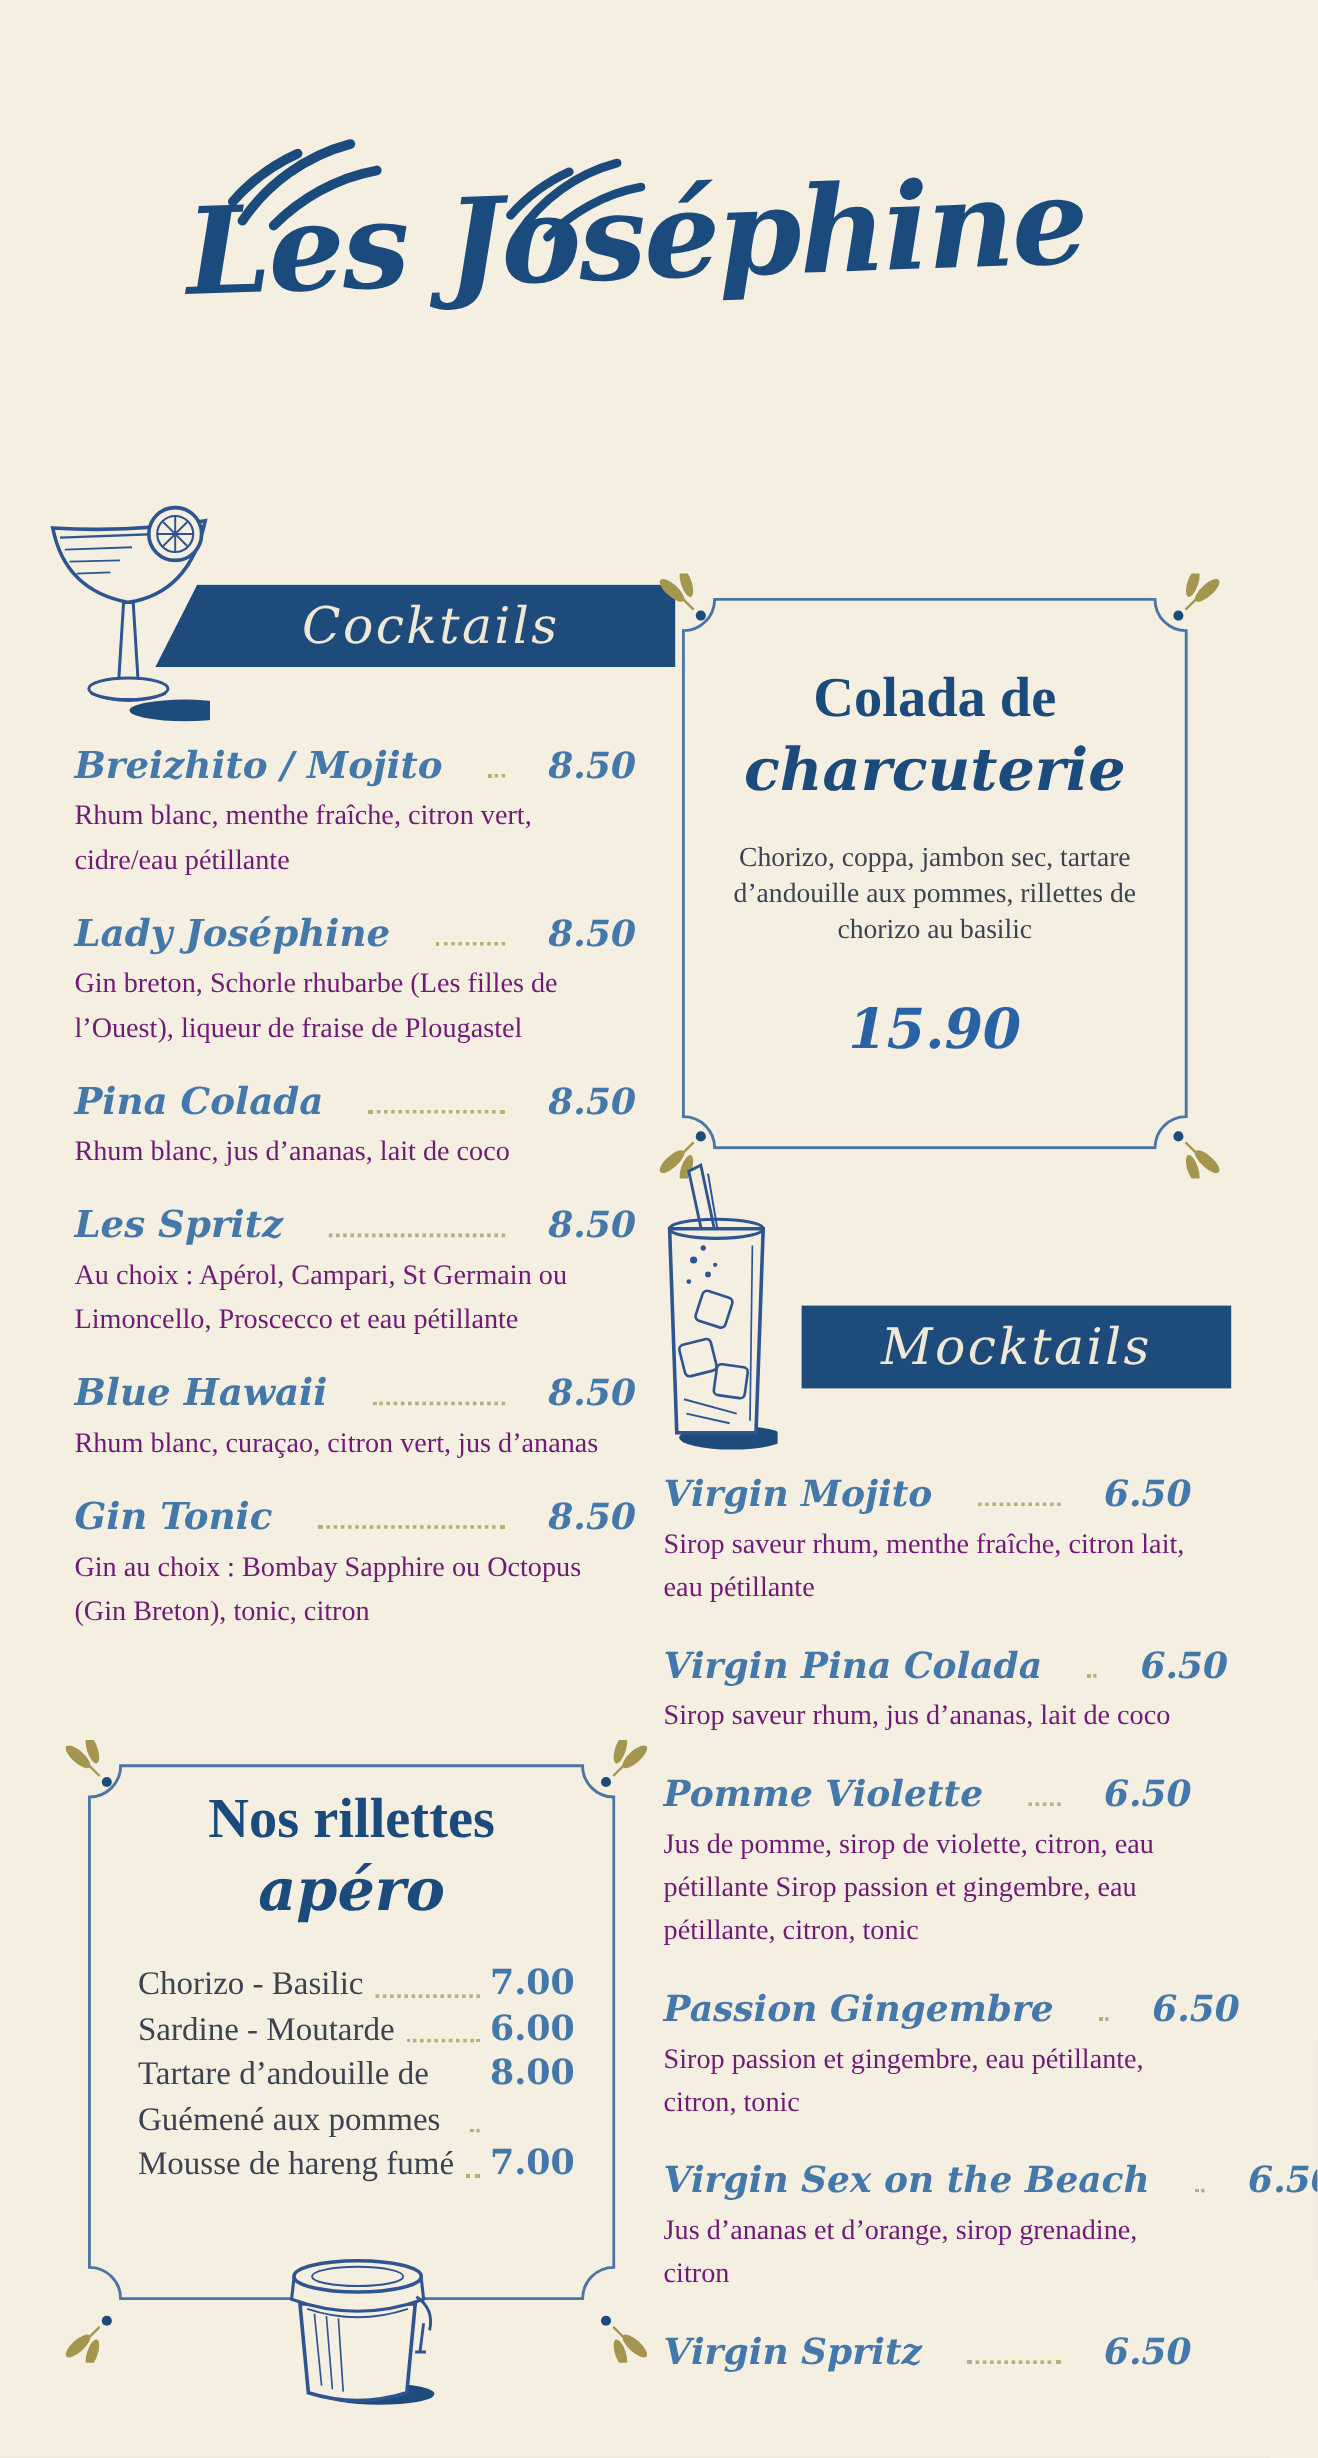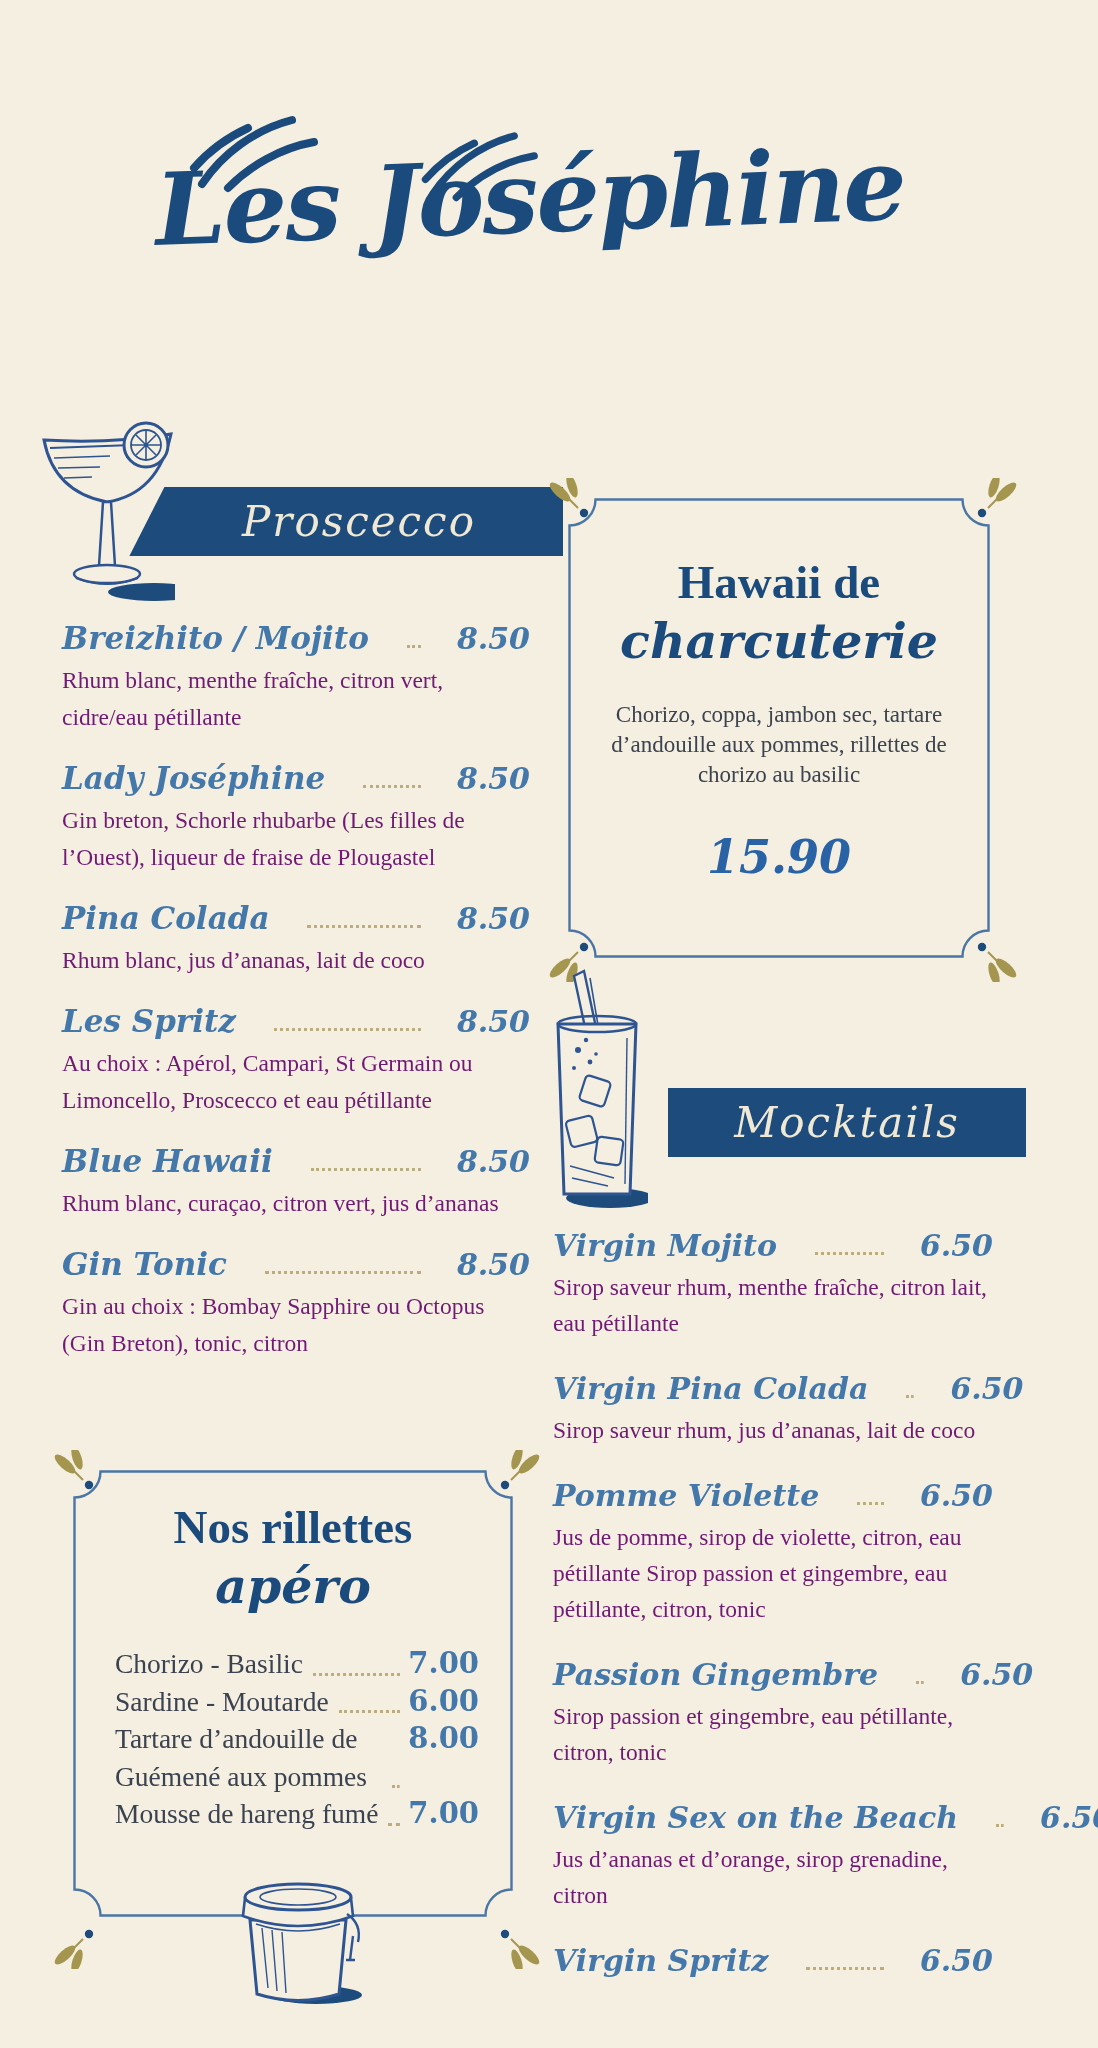--- a/index.html
+++ b/index.html
@@ -31,21 +31,21 @@
   .dots{flex:1 1 0;min-width:8px;border-bottom:3px dotted #bcae7a;margin:0 8px 8px 10px;
         align-self:flex-end;}
   .price{flex:0 0 auto;font-family:"DejaVu Serif",serif;font-style:italic;font-weight:bold;
          font-size:30px;color:#4478ab;}
   .desc{font-size:23.5px;line-height:37px;color:#701a75;}
   .mock-items .desc{line-height:36px;}
   .desc:empty{display:none;}
   
   .card{position:absolute;text-align:center;}
   .card-charcuterie{left:568px;top:498px;width:422px;height:460px;padding-top:58px;box-sizing:border-box;}
-  .card-rillettes{left:73px;top:1470px;width:440px;height:447px;padding-top:31px;box-sizing:border-box;}
+  .card-rillettes{left:73px;top:1470px;width:440px;height:447px;padding-top:20px;box-sizing:border-box;}
   .frame{position:absolute;left:0;top:0;}
   .card h2{margin:0;font-family:"Liberation Serif",serif;font-weight:bold;color:#1b4a7c;}
   .t-serif{font-size:47px;line-height:52px;}
   .t-script{font-family:"DejaVu Serif",serif;font-style:italic;font-weight:bold;
             font-size:49px;line-height:58px;color:#1b4a7c;margin-top:4px;}
   .card-desc{margin:30px 26px 0;font-size:23px;line-height:30px;color:#3b4250;}
   .card-price{margin-top:40px;font-family:"DejaVu Serif",serif;font-style:italic;font-weight:bold;
               font-size:46px;color:#2a63a5;}
   .rl-list{margin:30px 34px 0 42px;text-align:left;}
   .rl-row{display:flex;align-items:baseline;font-size:27.5px;line-height:37.5px;color:#3b4250;}
@@ -85,21 +85,21 @@
       <g stroke="#1b4a7c" stroke-width="8" stroke-linecap="round" fill="none">
         <path d="M14 76 C34 46 66 22 104 12"></path>
         <path d="M40 80 C62 58 92 40 126 34"></path>
         <path d="M6 60 C20 44 38 30 60 20"></path>
       </g>
     </svg>
     <div class="logo-text">Les Joséphine</div>
   </header>
 
   <div class="banner banner-cocktails">
-    <span>Proscecco</span>
+    <span>Cocktails</span>
   </div>
 
   <svg class="art" style="left:40px;top:414px" width="135" height="192" viewBox="0 0 135 192">
     <ellipse cx="114" cy="178" rx="46" ry="9" fill="#1d4b7c"></ellipse>
     <path d="M4 26 Q14 78 67 88 Q118 80 131 20 Q70 30 4 26 Z" fill="#f5efe1" stroke="#2e5491" stroke-width="3"></path>
     <path d="M10 34 L120 30" stroke="#2e5491" stroke-width="2" fill="none"></path>
     <path d="M14 44 L70 42 M18 54 L60 53 M24 64 L52 63" stroke="#2e5491" stroke-width="1.6" fill="none"></path>
     <path d="M63 88 L59 152 L75 152 L71 88 Z" fill="#f5efe1" stroke="#2e5491" stroke-width="2.5"></path>
     <ellipse cx="67" cy="160" rx="33" ry="9" fill="#f5efe1" stroke="#2e5491" stroke-width="2.5"></ellipse>
     <path d="M36 164 Q67 176 98 164" stroke="#2e5491" stroke-width="2" fill="none"></path>
@@ -164,21 +164,21 @@
           <span class="price">8.50</span>
         </div>
         <div class="desc">Gin au choix : Bombay Sapphire ou Octopus (Gin Breton), tonic, citron</div>
       </div>
     </div>
 
   <section class="card card-charcuterie">
     <svg class="frame" width="422" height="460" viewBox="0 0 422 460">
       <path d="M27.5 1.5 H394.5 A26 26 0 0 0 420.5 27.5 V432.5 A26 26 0 0 0 394.5 458.5 H27.5 A26 26 0 0 0 1.5 432.5 V27.5 A26 26 0 0 0 27.5 1.5 Z" fill="none" stroke="#4a75a5" stroke-width="2.4"></path>
     </svg>
-    <h2 class="t-serif">Hawaii de</h2>
+    <h2 class="t-serif">Colada de</h2>
     <div class="t-script">charcuterie</div>
     <p class="card-desc">Chorizo, coppa, jambon sec, tartare d’andouille aux pommes, rillettes de chorizo au basilic</p>
     <div class="card-price">15.90</div>
   </section>
   <svg class="deco tl" style="left:548px;top:478px">
       <use href="#sprig"></use>
     </svg>
   <svg class="deco tr" style="left:972px;top:478px">
       <use href="#sprig"></use>
     </svg>

